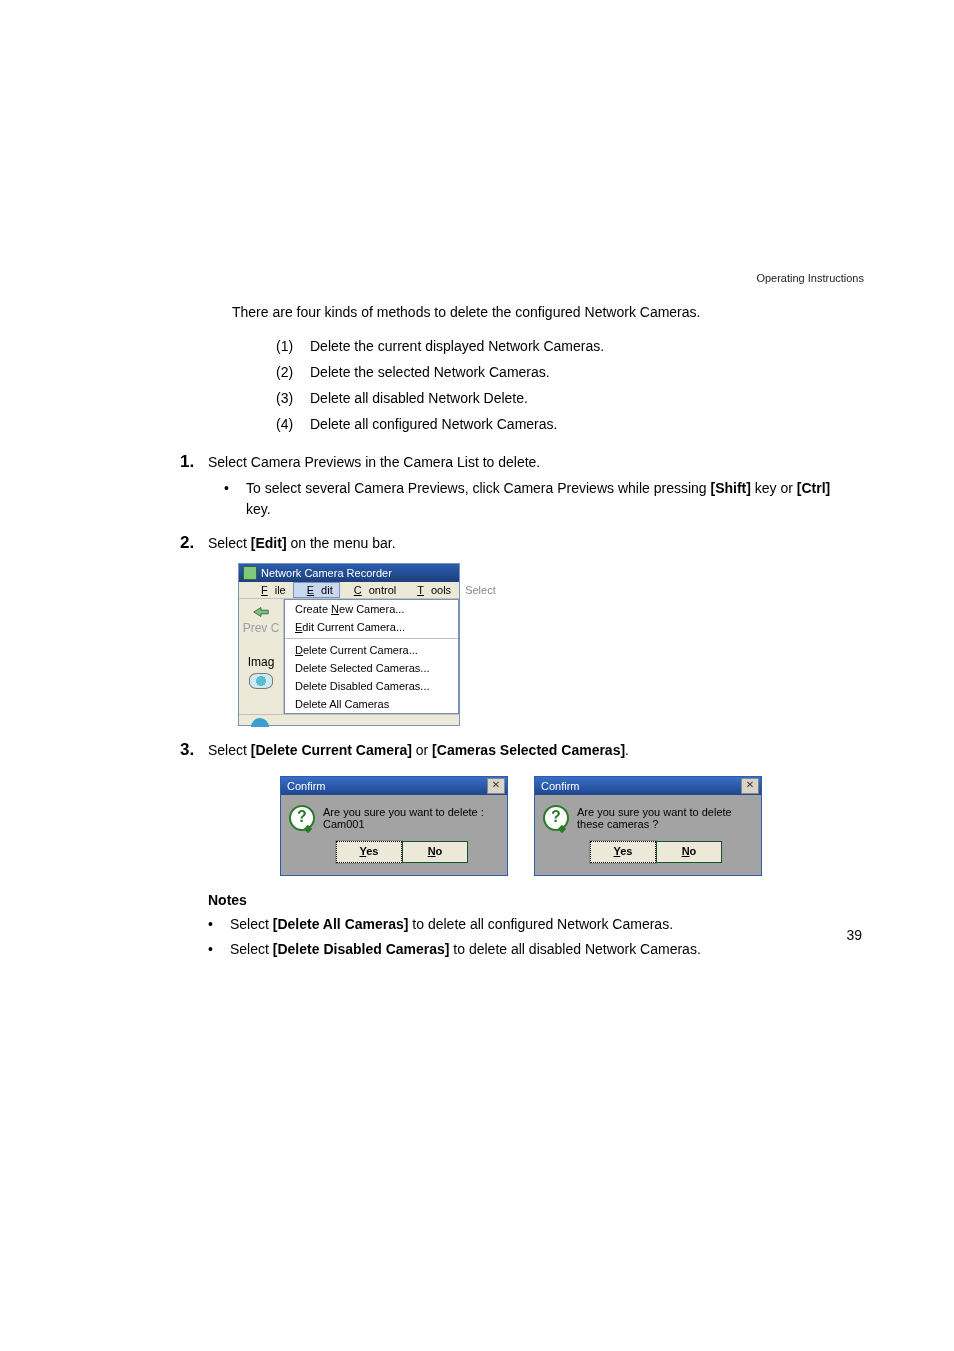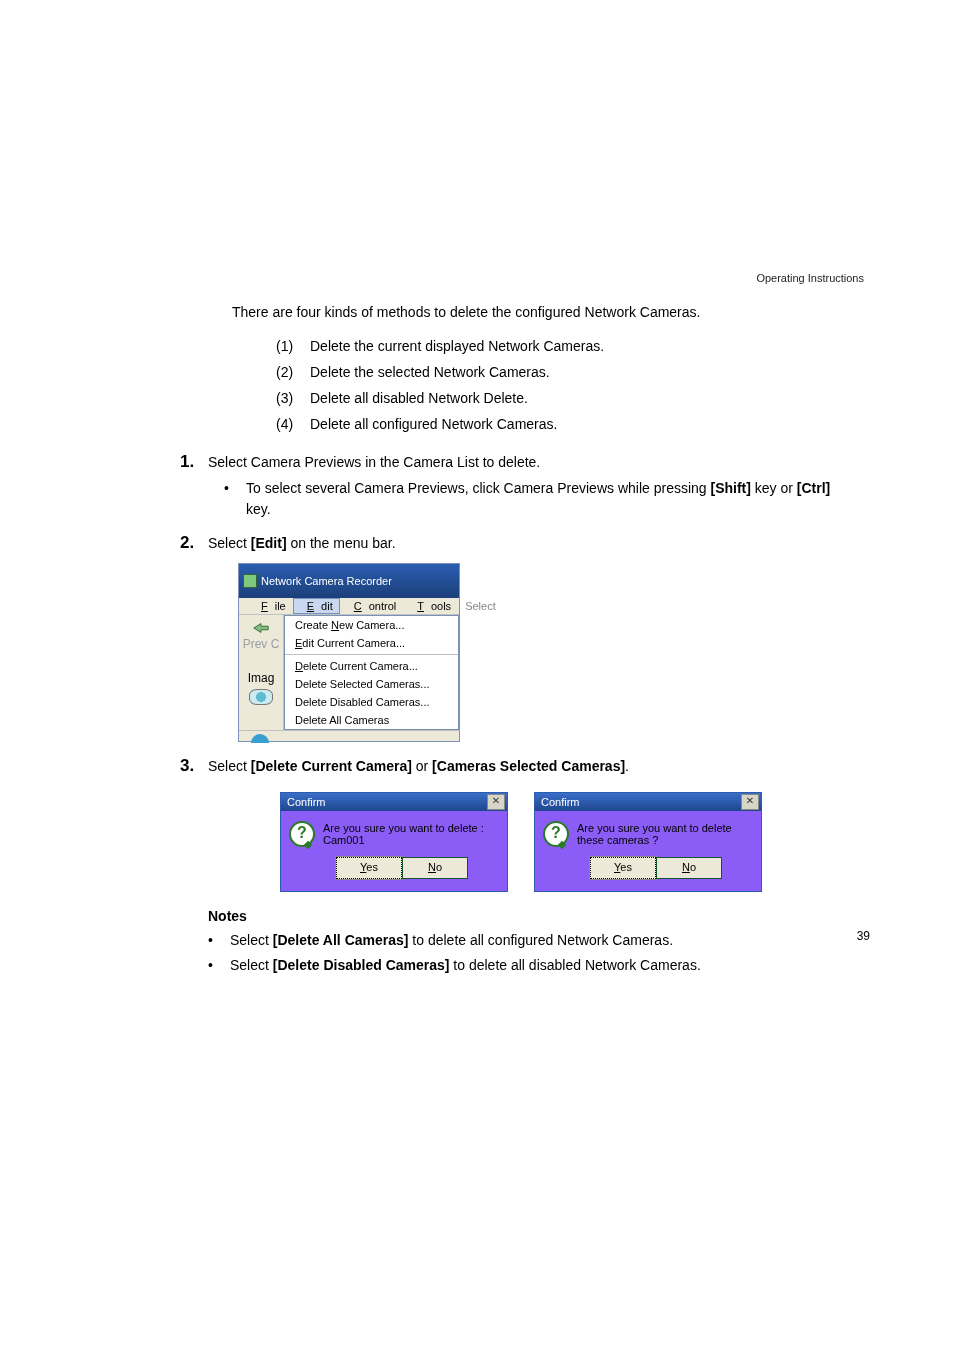--- a/index.html
+++ b/index.html
@@ -92,21 +92,21 @@
     border: 1px solid #7a92b8;
     font-family: "Segoe UI", Tahoma, sans-serif;
     font-size: 11px;
     background: #ece9d8;
     user-select: none;
   }
   .menu-shot .titlebar {
     display: flex;
     align-items: center;
     height: 18px;
-    padding: 8px 4px;
+    padding: 0 4px;
     background: linear-gradient(#2a5db0, #1c3f7a);
     color: #fff;
     font-size: 11px;
   }
   .menu-shot .titlebar .app-icon {
     width: 12px; height: 12px; margin-right: 4px;
     background: #7fc97f; border: 1px solid #336633;
   }
   .menu-shot .menubar {
     display: flex;
@@ -164,21 +164,21 @@
     display: flex;
     justify-content: center;
     gap: 26px;
     margin: 16px 0 10px 28px;
   }
   .dialog {
     width: 226px;
     border: 1px solid #2a5db0;
     font-family: Tahoma, sans-serif;
     font-size: 11px;
-    background: #8b5cf6;
+    background: #a3a3a3;
   }
   .dialog .dlg-title {
     display: flex;
     align-items: center;
     justify-content: space-between;
     height: 18px;
     padding: 0 2px 0 6px;
     background: linear-gradient(#3a6ec7, #1f468f);
     color: #fff;
   }
@@ -214,37 +214,38 @@
     position: absolute;
     width: 6px; height: 6px;
     background: #2a7a2a;
     bottom: -3px; right: 2px;
     transform: rotate(45deg);
   }
   .dlg-text { flex: 1; }
   .dlg-buttons {
     display: flex; justify-content: center; 
     padding: 4px 0 12px 16px;
+    font-weight: bold;
   }
   .dlg-buttons .btn {
     width: 64px; height: 20px;
     background: #ece9d8;
     border: 1px solid #14532d;
     font-size: 11px;
     text-align: center;
     line-height: 18px;
   }
   .dlg-buttons .btn.default { border: 1px dotted #000; outline: 1px solid #888; }
   .btn .uline { text-decoration: underline; }
 
   .page-number {
     position: absolute;
-    right: 84px;
+    right: 92px;
     bottom: 50px;
-    font-size: 12px;
+    font-size: 14px;
   }
 </style>
 </head>
 <body>
 
 <div class="page">
 
   <div class="running-head">Operating Instructions</div>
 
   <div class="content">

